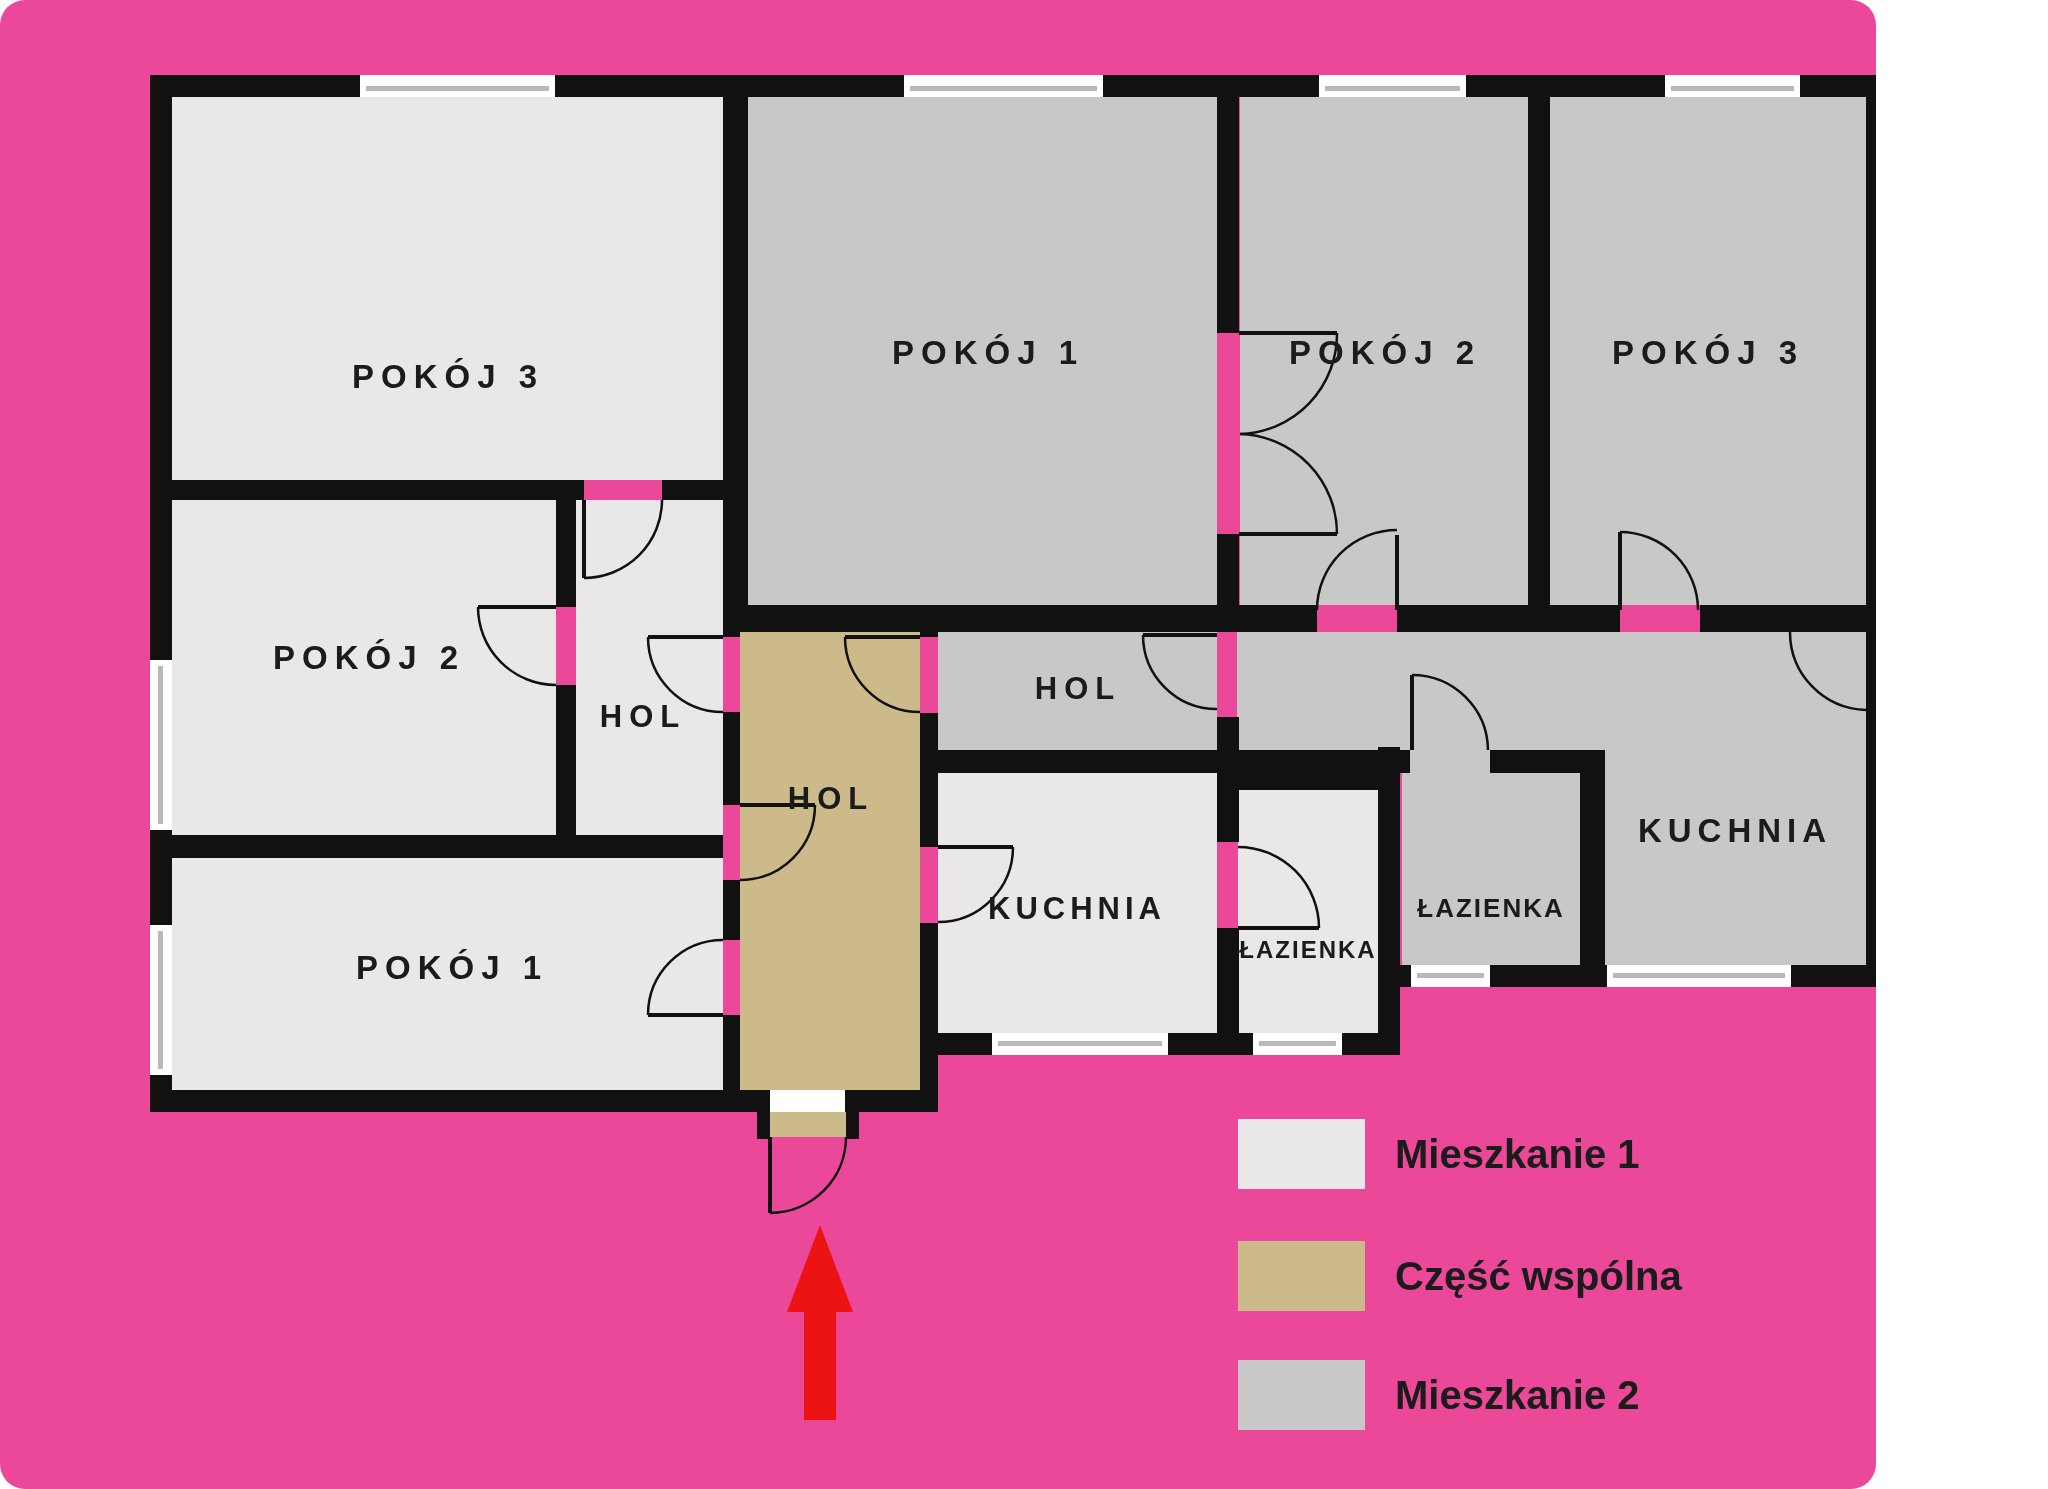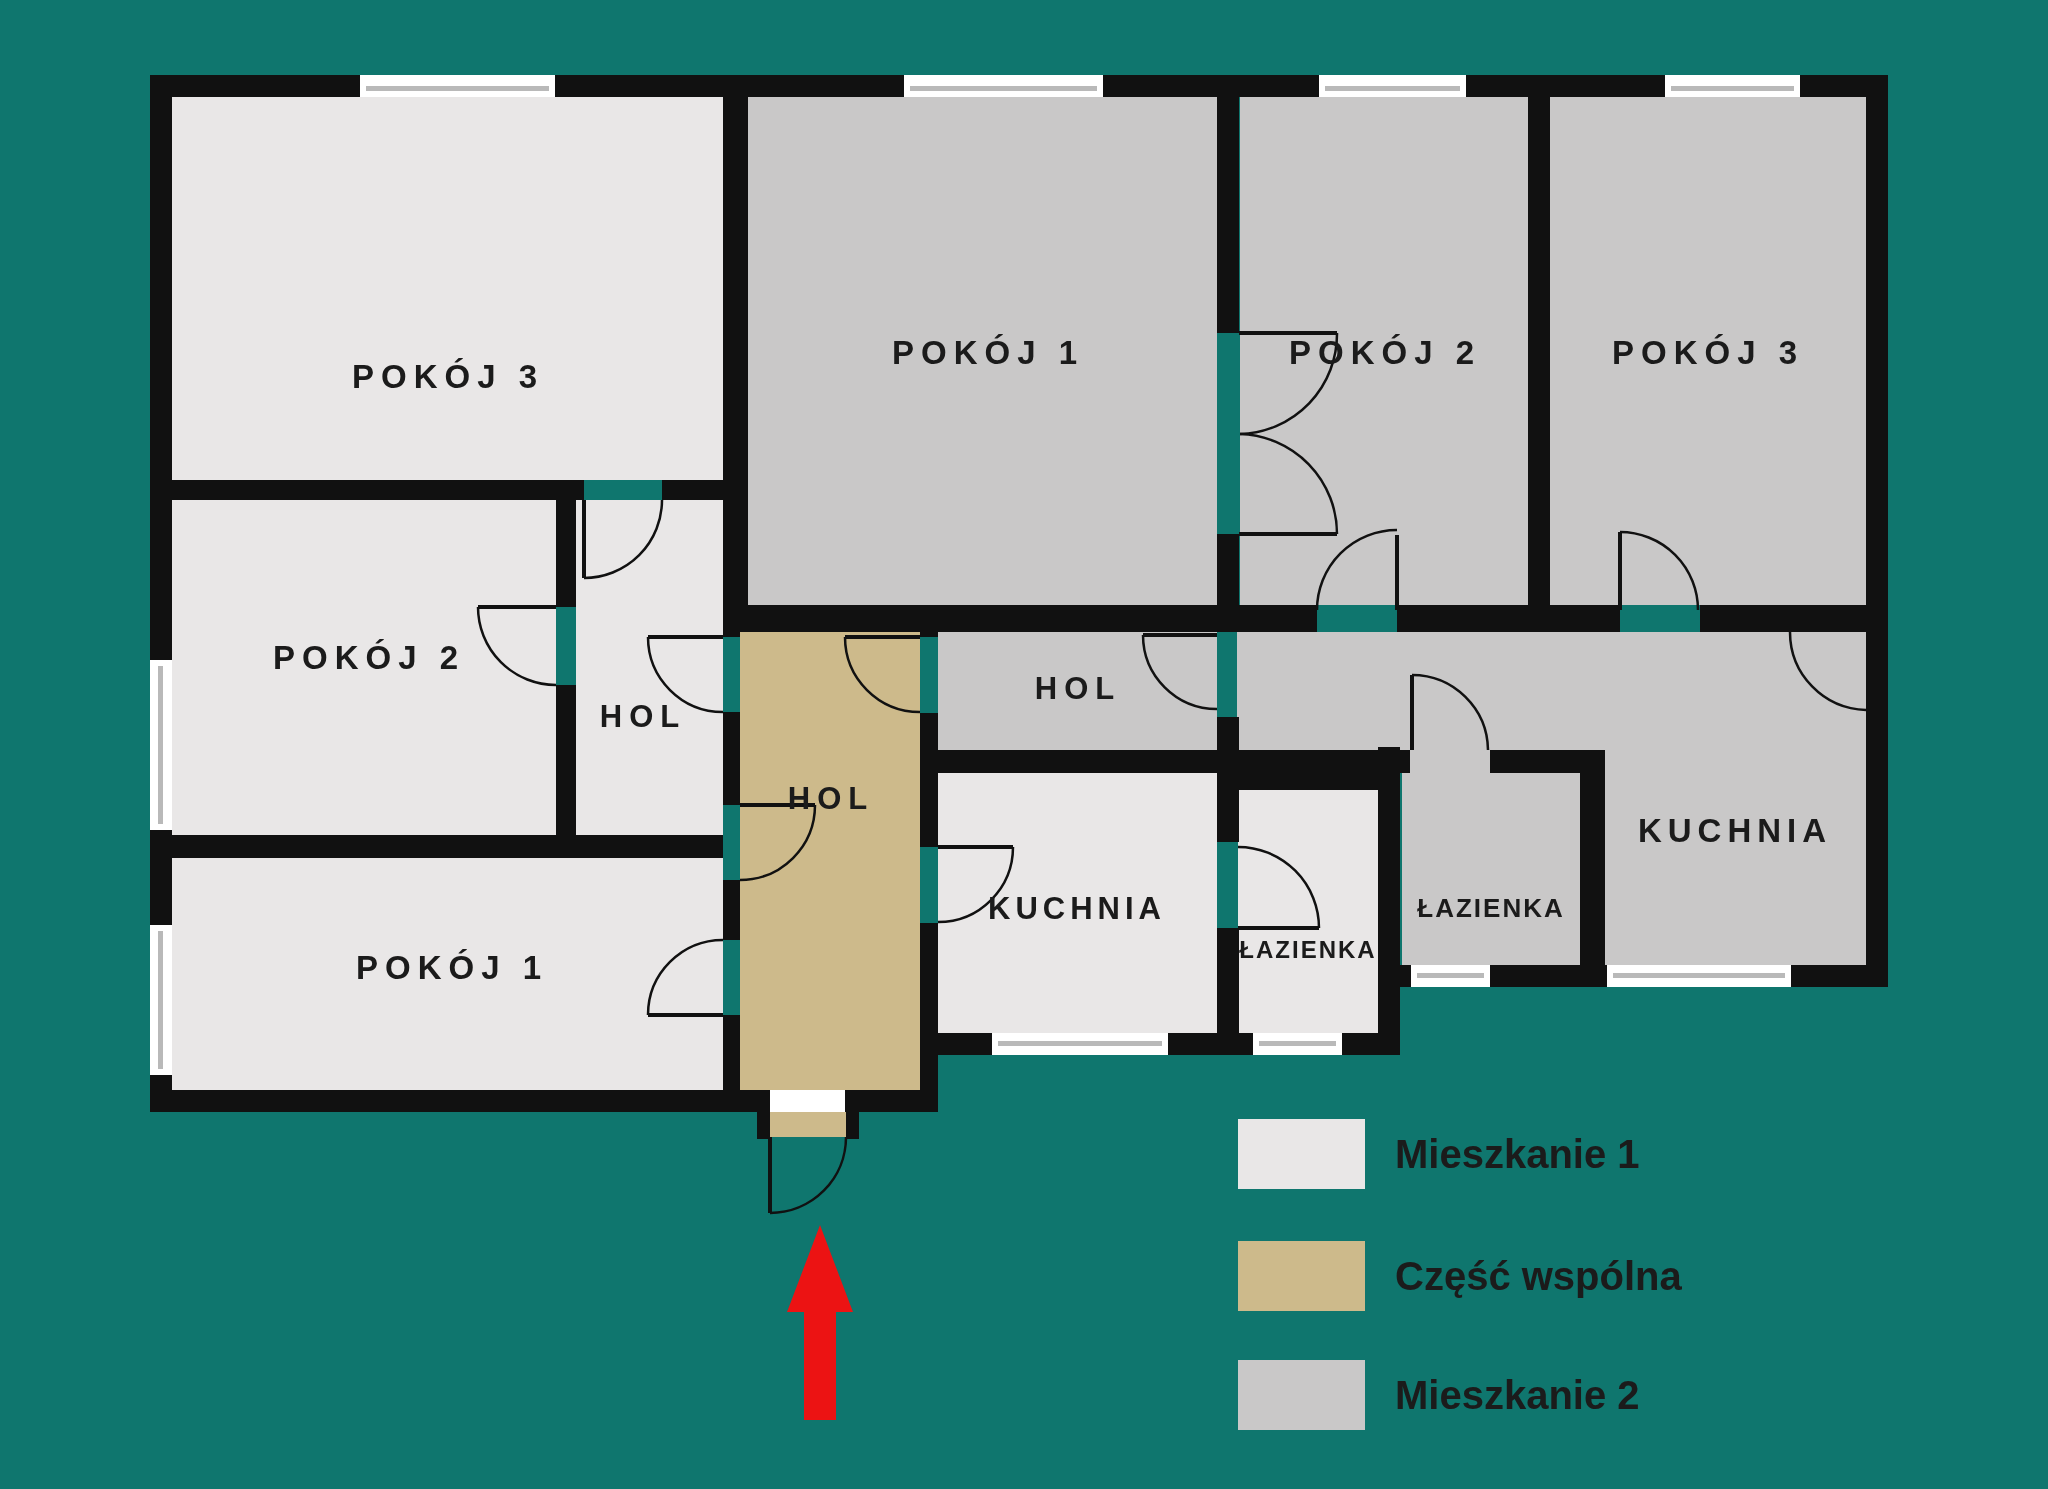--- a/index.html
+++ b/index.html
@@ -1,17 +1,17 @@
 <!DOCTYPE html>
 <html><head>
 <meta charset="utf-8">
 <style>
   html,body{margin:0;padding:0;background:#fff;}
-  .stage{position:relative;width:2048px;height:1489px;background:#0f766e;overflow:hidden;
-         font-family:"Liberation Sans", sans-serif;}
+  .stage{position:relative;width:1876px;height:1489px;background:#ec4899;overflow:hidden;
+         font-family:"Liberation Sans", sans-serif;border-radius:25px;}
   svg{display:block;}
   text{font-family:"Liberation Sans", sans-serif;font-weight:bold;fill:#1b1b1b;}
 </style>
 </head>
 <body>
 
 <div class="stage">
 <svg viewBox="0 0 2048 1489" width="2048" height="1489">
 
   <g>

